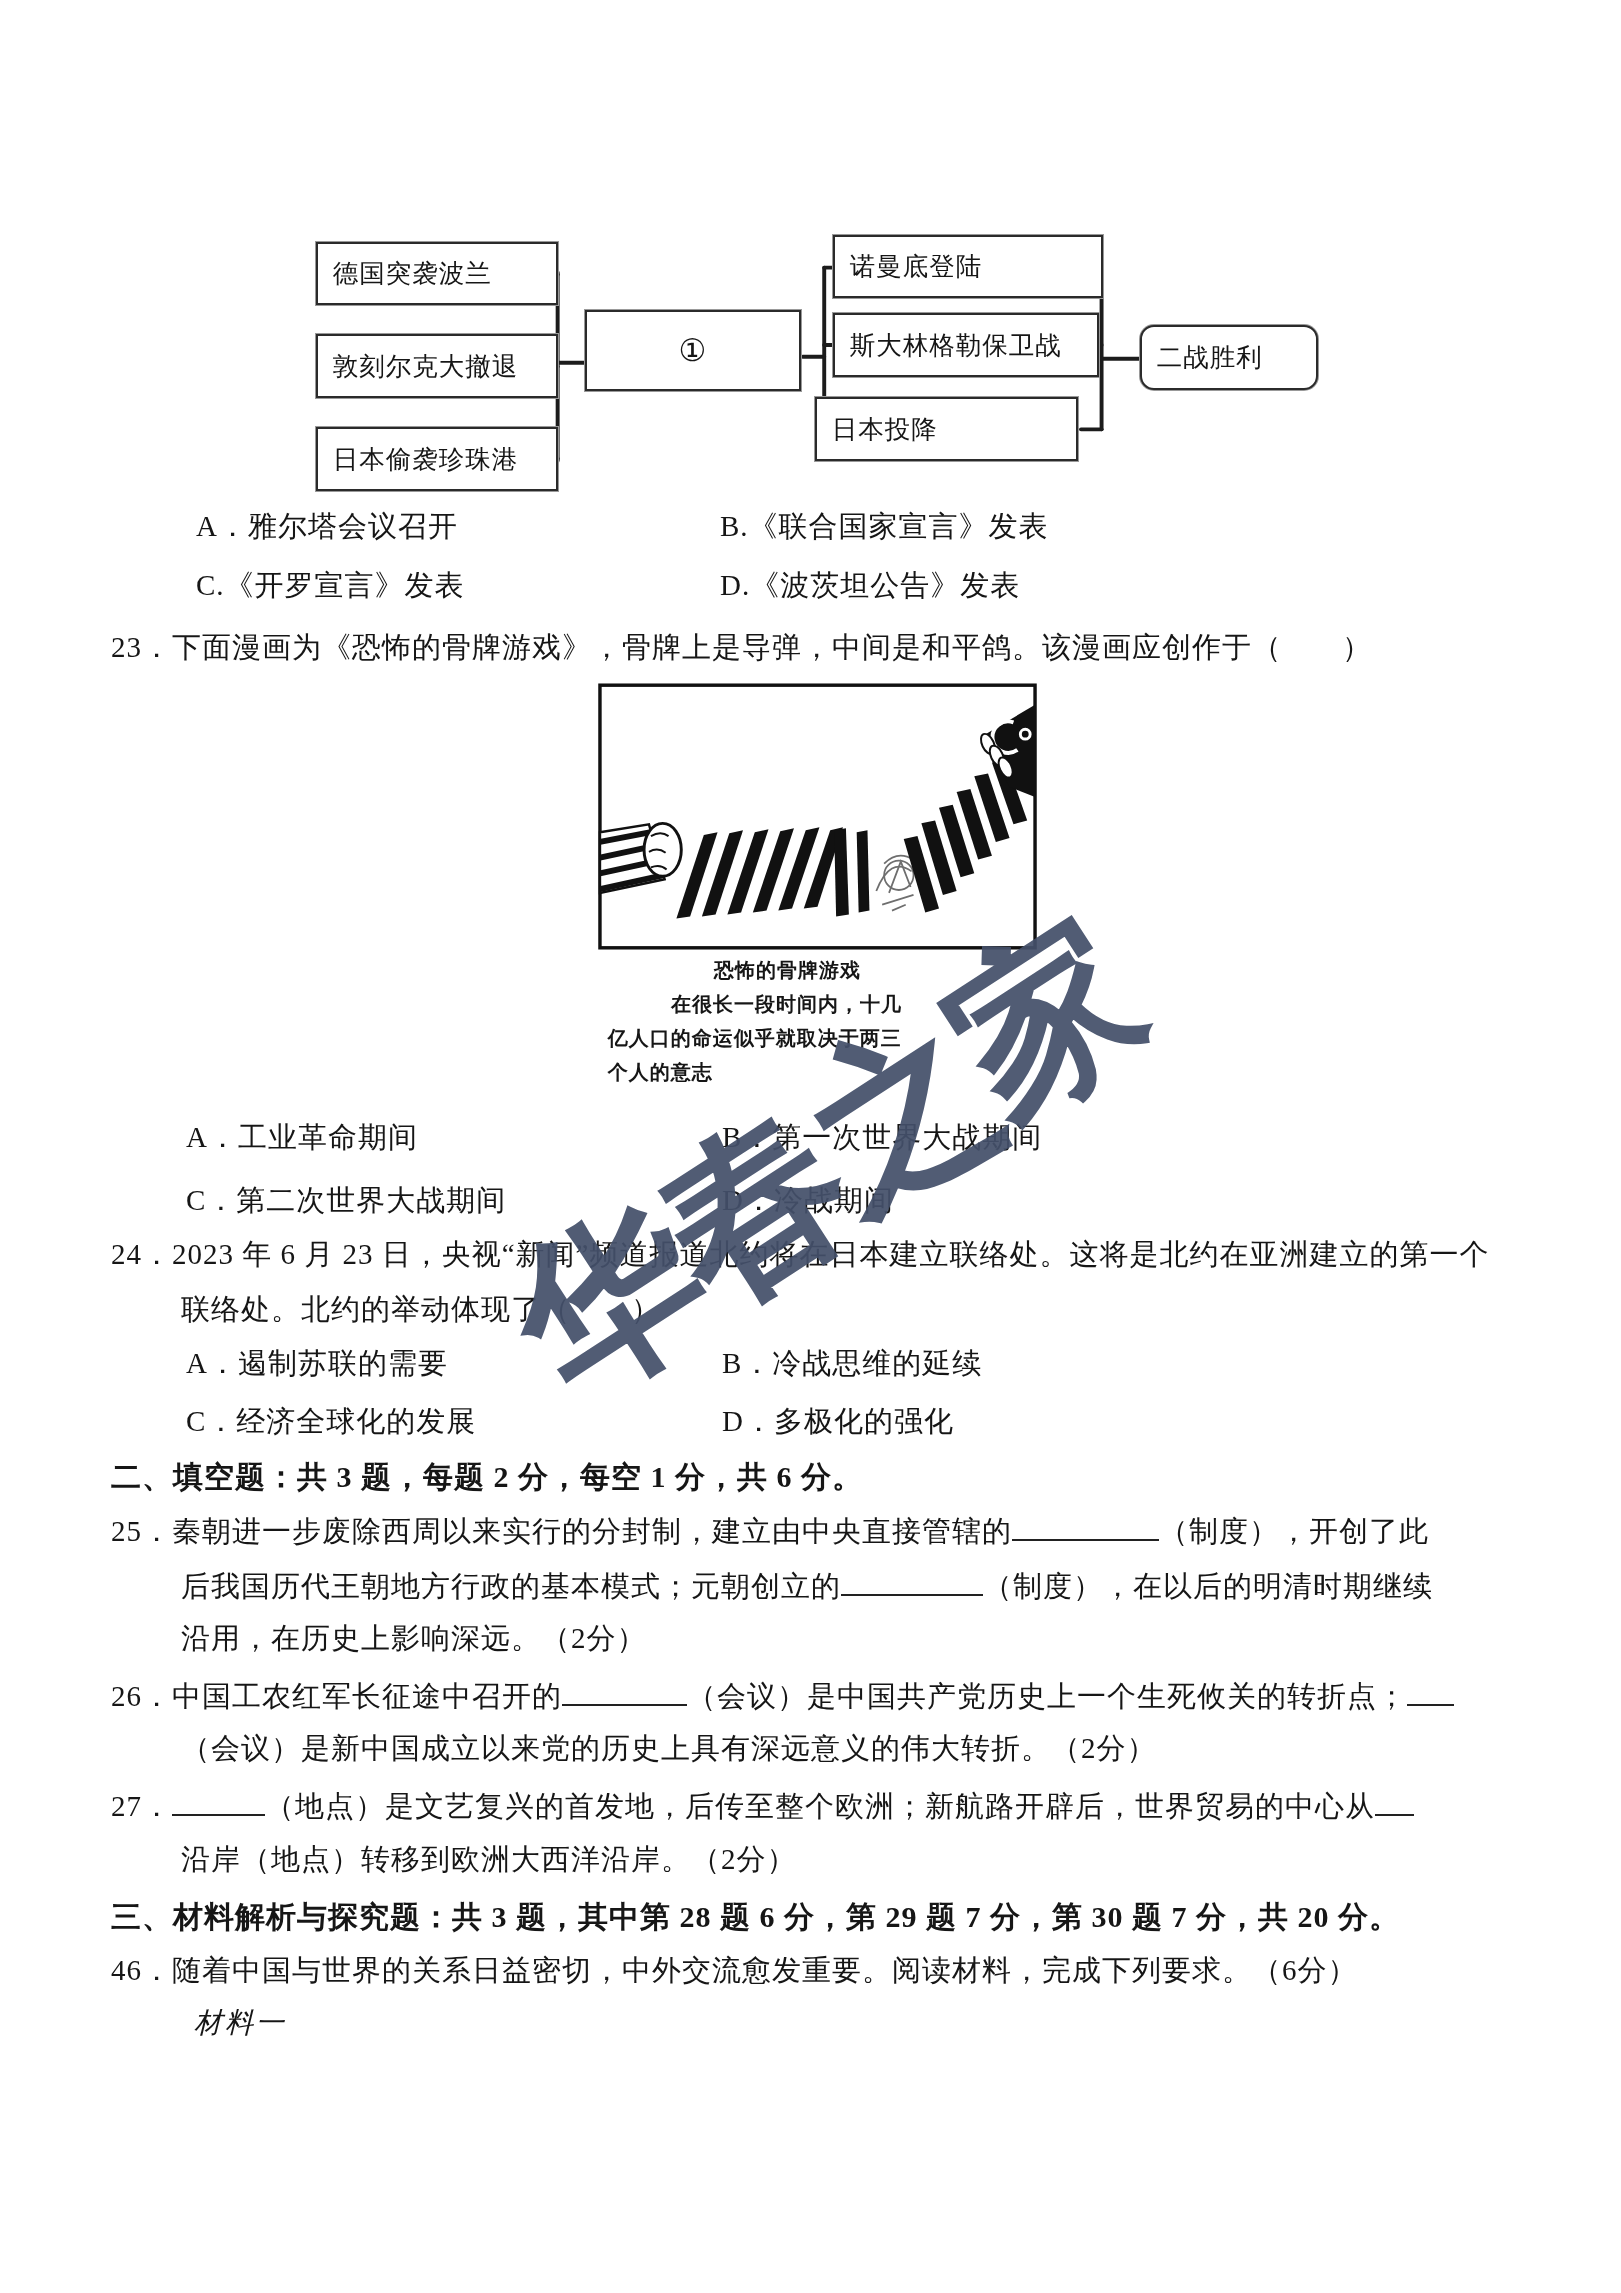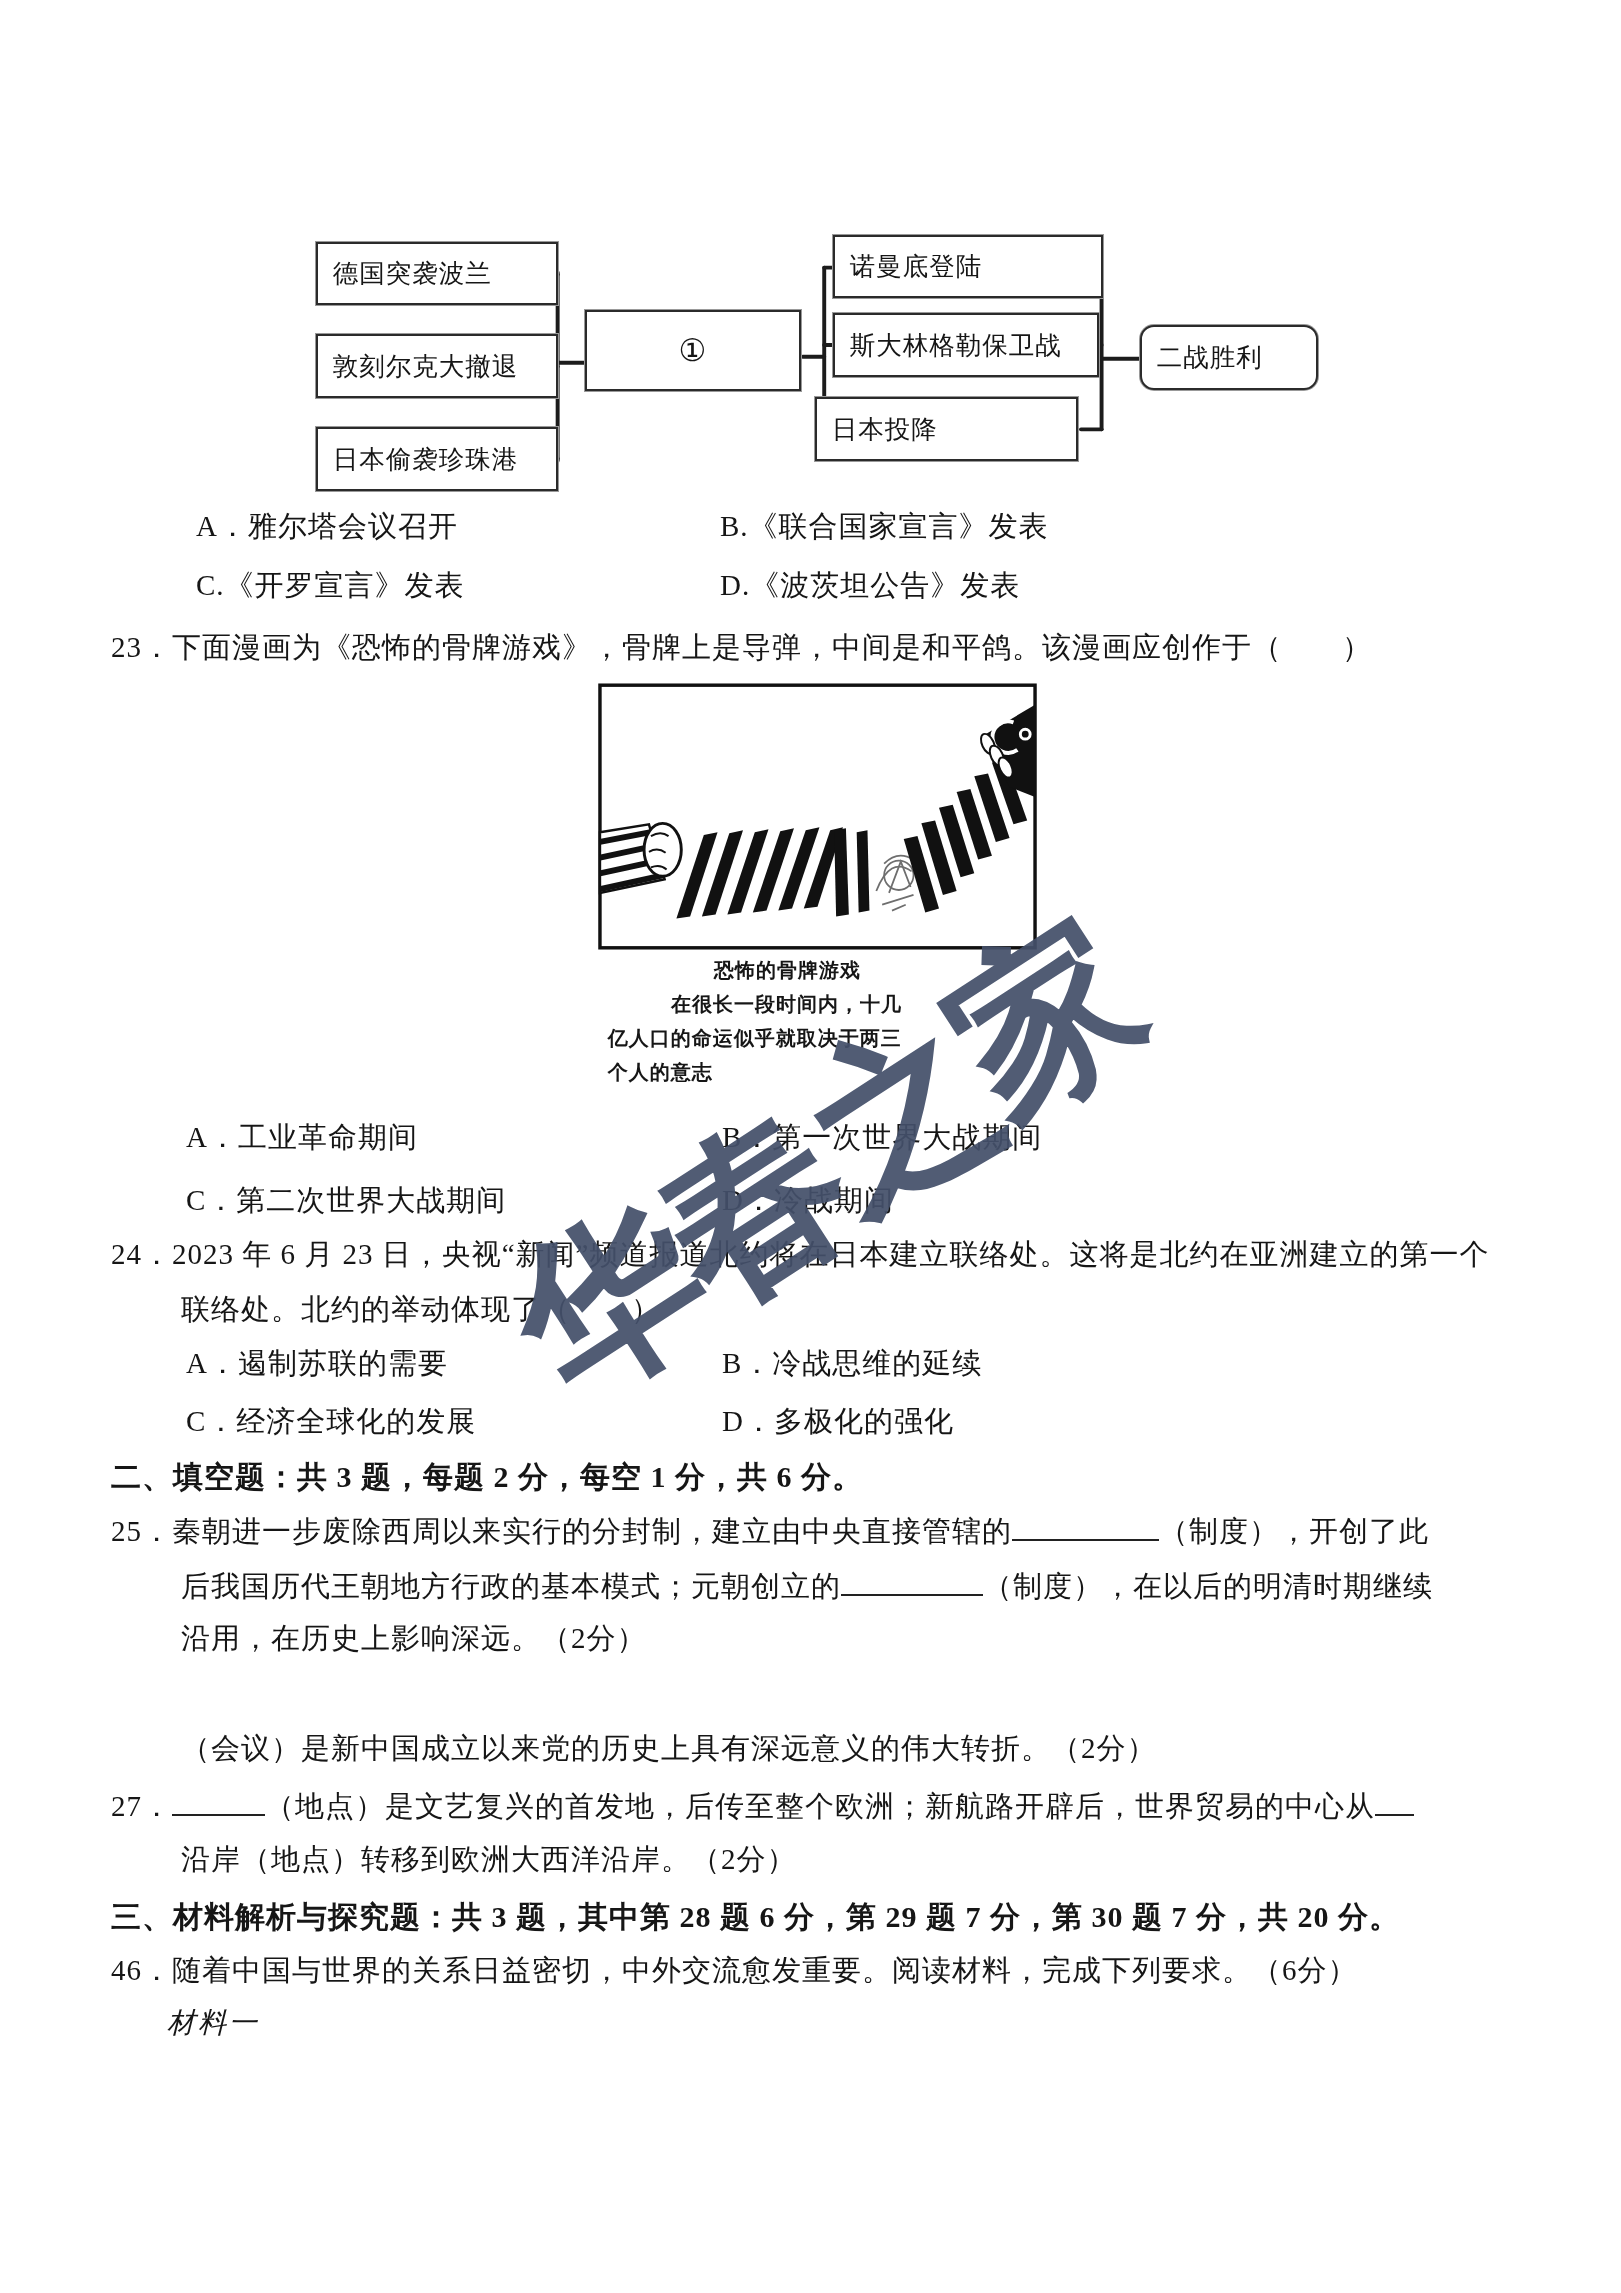--- a/index.html
+++ b/index.html
@@ -196,28 +196,31 @@
   <div class="line sec" style="left:111px;top:1457px;">二、填空题：共 3 题，每题 2 分，每空 1 分，共 6 分。</div>
 
   <div class="line" style="left:111px;top:1510px;">
     <span>25．秦朝进一步废除西周以来实行的分封制，建立由中央直接管辖的</span><span class="bl bl150"></span><span>（制度），开创了此</span>
   </div>
   <div class="line" style="left:181px;top:1565px;">
     <span>后我国历代王朝地方行政的基本模式；元朝创立的</span><span class="bl bl145"></span><span>（制度），在以后的明清时期继续</span>
   </div>
   <div class="line" style="left:181px;top:1619px;">沿用，在历史上影响深远。（2分）</div>
 
+  <div class="line" style="left:111px;top:1675px;">
+    <span>26．中国工农红军长征途中召开的</span><span class="bl bl128"></span><span>（会议）是中国共产党历史上一个生死攸关的转折点；</span><span class="bl bl48"></span>
+  </div>
   <div class="line" style="left:181px;top:1729px;">（会议）是新中国成立以来党的历史上具有深远意义的伟大转折。（2分）</div>
 
   <div class="line" style="left:111px;top:1785px;">
     <span>27．</span><span class="bl bl95"></span><span>（地点）是文艺复兴的首发地，后传至整个欧洲；新航路开辟后，世界贸易的中心从</span><span class="bl bl40"></span>
   </div>
   <div class="line" style="left:181px;top:1840px;">沿岸（地点）转移到欧洲大西洋沿岸。（2分）</div>
 
   <div class="line sec" style="left:111px;top:1897px;">三、材料解析与探究题：共 3 题，其中第 28 题 6 分，第 29 题 7 分，第 30 题 7 分，共 20 分。</div>
 
   <div class="line" style="left:111px;top:1951px;">46．随着中国与世界的关系日益密切，中外交流愈发重要。阅读材料，完成下列要求。（6分）</div>
-  <div class="line material" style="left:167px;top:2003px;text-align:center;">材料一</div>
+  <div class="line material" style="left:194px;top:2003px;text-align:center;">材料一</div>
 
   <div class="watermark">华春之家</div>
 
 </div>
 
 
 </body></html>

